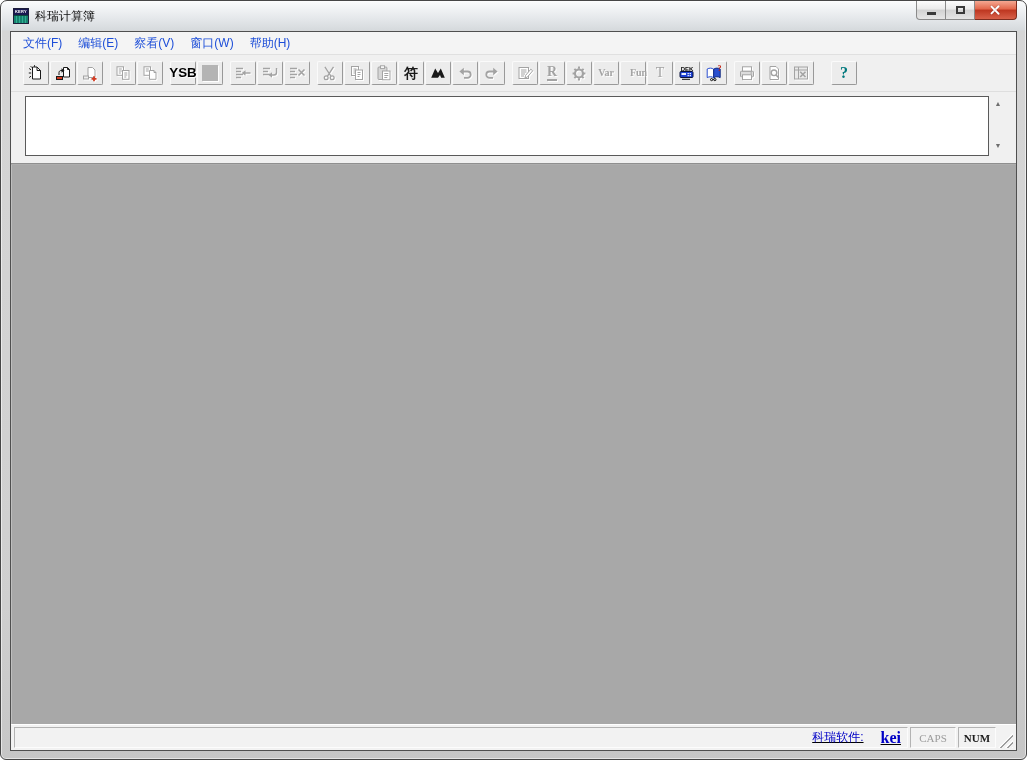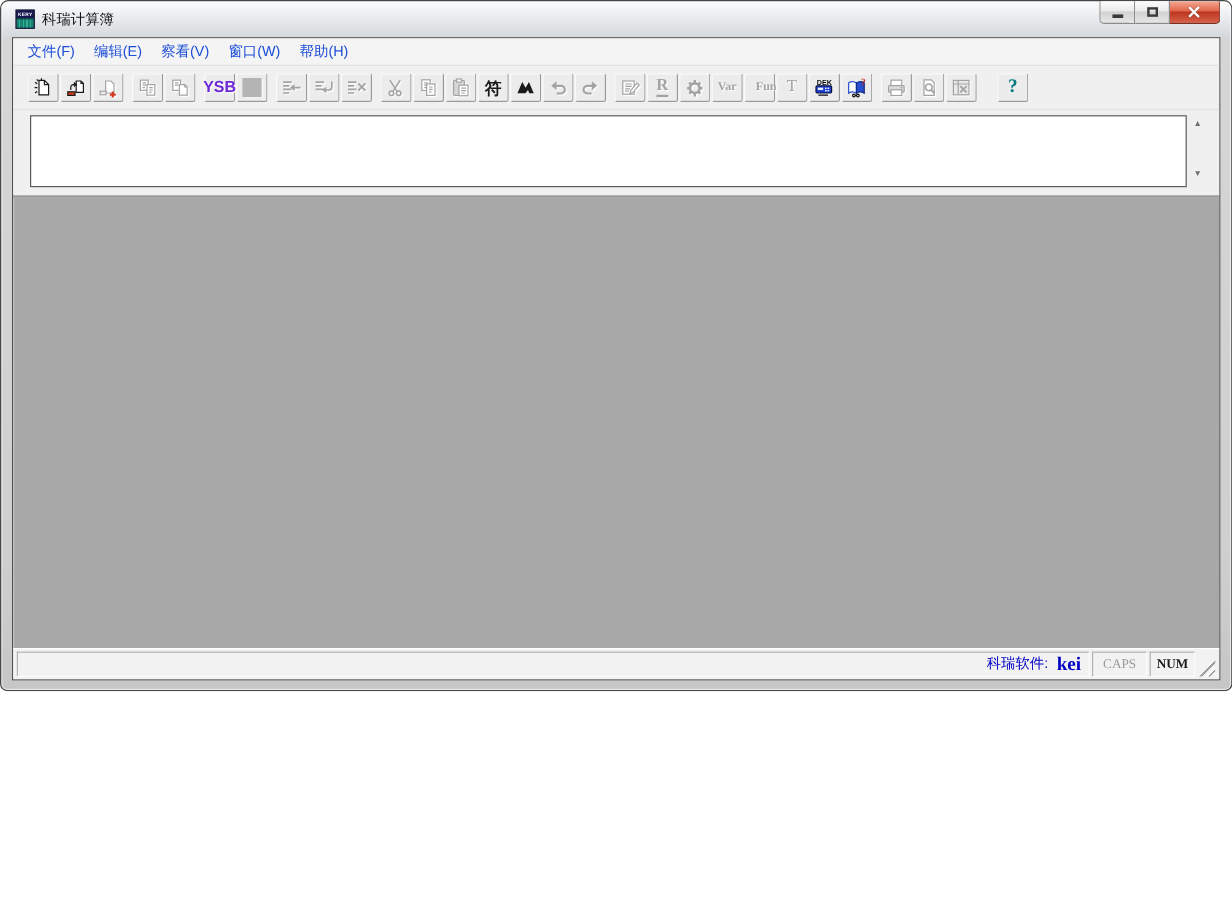--- a/index.html
+++ b/index.html
@@ -1,16 +1,16 @@
 <!DOCTYPE html>
 <html style="--client-gray: #a8a8a8; --brand-blue: #0000c6;"><head>
 <meta charset="utf-8">
 <style>
   html,body{margin:0;padding:0;background:#ffffff;font-family:"Liberation Sans",sans-serif;}
-  .win{width:1027px;height:576px;box-sizing:border-box;position:relative;display:flex;flex-direction:column;
+  .win{width:1027px;height:760px;box-sizing:border-box;position:relative;display:flex;flex-direction:column;
        border:1px solid #474747;border-radius:7px 7px 6px 6px;padding:0 9px 8px 9px;
        background:linear-gradient(180deg,#fbfcfd 0px,#e4e7ea 18px,#d6dadd 29px,#d6d6d6 30px,#cfcfcf 80%,#c6c6c6 100%);
        box-shadow:inset 0 0 0 1px rgba(255,255,255,.55);}
   
   .titlebar{flex:0 0 30px;height:30px;display:flex;align-items:center;gap:6px;padding:0 3px;}
   .app-icon{width:16px;height:16px;flex:0 0 16px;display:flex;flex-direction:column;box-sizing:border-box;border:1px solid #1d1d3a;background:#181850;}
   .ai-top{flex:0 0 6px;color:#fff;font-size:4px;line-height:6px;text-align:center;font-weight:bold;overflow:hidden;letter-spacing:.3px;}
   .ai-bot{flex:1;border-top:1px solid #0c4a3e;background:repeating-linear-gradient(90deg,#17826e 0 2px,#2fae93 2px 3px);}
   .title-text{font-size:12px;color:#111;}
   .caption{position:absolute;top:0;right:9px;display:flex;height:19px;z-index:5;}
@@ -50,21 +50,21 @@
   
   .formula-band{flex:0 0 60px;display:flex;align-items:stretch;padding:4px 10px 7px 14px;background:#f0f0f0;}
   .formula-input{flex:1;background:#fff;border:1px solid #5a5a5a;font-size:12px;padding:2px 5px;overflow:hidden;white-space:pre-wrap;}
   .mini-scroll{flex:0 0 16px;display:flex;flex-direction:column;justify-content:space-between;align-items:center;padding:2px 0 4px 0;margin-left:1px;}
   .ms-btn{width:14px;height:12px;font-size:7px;line-height:12px;text-align:center;color:#6e6e6e;cursor:default;user-select:none;}
   
   .client{flex:1;min-height:0;background:var(--client-gray,#a8a8a8);border-top:1px solid #8f8f8f;box-shadow:inset 1px 1px 0 rgba(255,255,255,.25), inset 0 1px 0 rgba(0,0,0,.12);}
   
   .statusbar{flex:0 0 21px;display:flex;align-items:stretch;gap:2px;padding:2px 3px;background:#f2f2f2;border-top:1px solid #ffffff;font-size:11px;}
   .pane{box-sizing:border-box;border:1px solid;border-color:#b3b3b3 #fcfcfc #fcfcfc #b3b3b3;display:flex;align-items:center;padding:0 6px;background:#f2f2f2;}
-  .pane.msg{flex:1;justify-content:flex-end;gap:7px;}
+  .pane.msg{flex:1;justify-content:flex-end;gap:17px;text-decoration:underline;}
   .brand{color:var(--brand-blue,#0000c6);font-size:12px;}
   .brand-val{color:var(--brand-blue,#0000c6);font-family:"Liberation Serif",serif;font-size:16px;font-weight:bold;}
   .pane.caps{width:46px;justify-content:center;color:#9b9b9b;font-family:"Liberation Serif",serif;}
   .pane.num{width:38px;justify-content:center;color:#1c1c1c;font-family:"Liberation Serif",serif;font-weight:bold;text-align:right;}
   .grip{width:15px;align-self:flex-end;height:15px;clip-path:polygon(100% 0,100% 100%,0 100%);
         background:repeating-linear-gradient(135deg,#fdfdfd 0 1.5px,#9f9f9f 1.5px 3px,rgba(0,0,0,0) 3px 5px);}
 </style>
 </head>
 <body>
 
@@ -150,21 +150,21 @@
               <rect x="3" y="2.8" width="6.5" height="8.5" fill="#fff" stroke="#a3a3a3"></rect>
               <path d="M4.8 5h3M4.8 7h3" stroke="#a3a3a3"></path>
               <path d="M8.5 6.5h4.5l2 2v6.8H8.5z" fill="#fff" stroke="#a3a3a3"></path>
               <path d="M13 6.5v2h2" stroke="#a3a3a3"></path>
             </svg>
           </span>
         </button>
         <div class="tsep"></div>
         <button class="toolbtn disabled">
           <span class="ticon-wrap">
-            <span class="tool-text tt-ysb-format" style="color: #6d28d9;">YSB</span>
+            <span class="tool-text tt-ysb-format" style="color: #000000;">YSB</span>
           </span>
         </button>
         <button class="toolbtn disabled">
           <span class="ticon-wrap">
             <svg class="ticon" width="18" height="18" viewBox="0 0 18 18" fill="none">
               <rect x="1" y="1" width="16" height="16" fill="#b4b4b4"></rect>
             </svg>
           </span>
         </button>
         <div class="tsep"></div>

